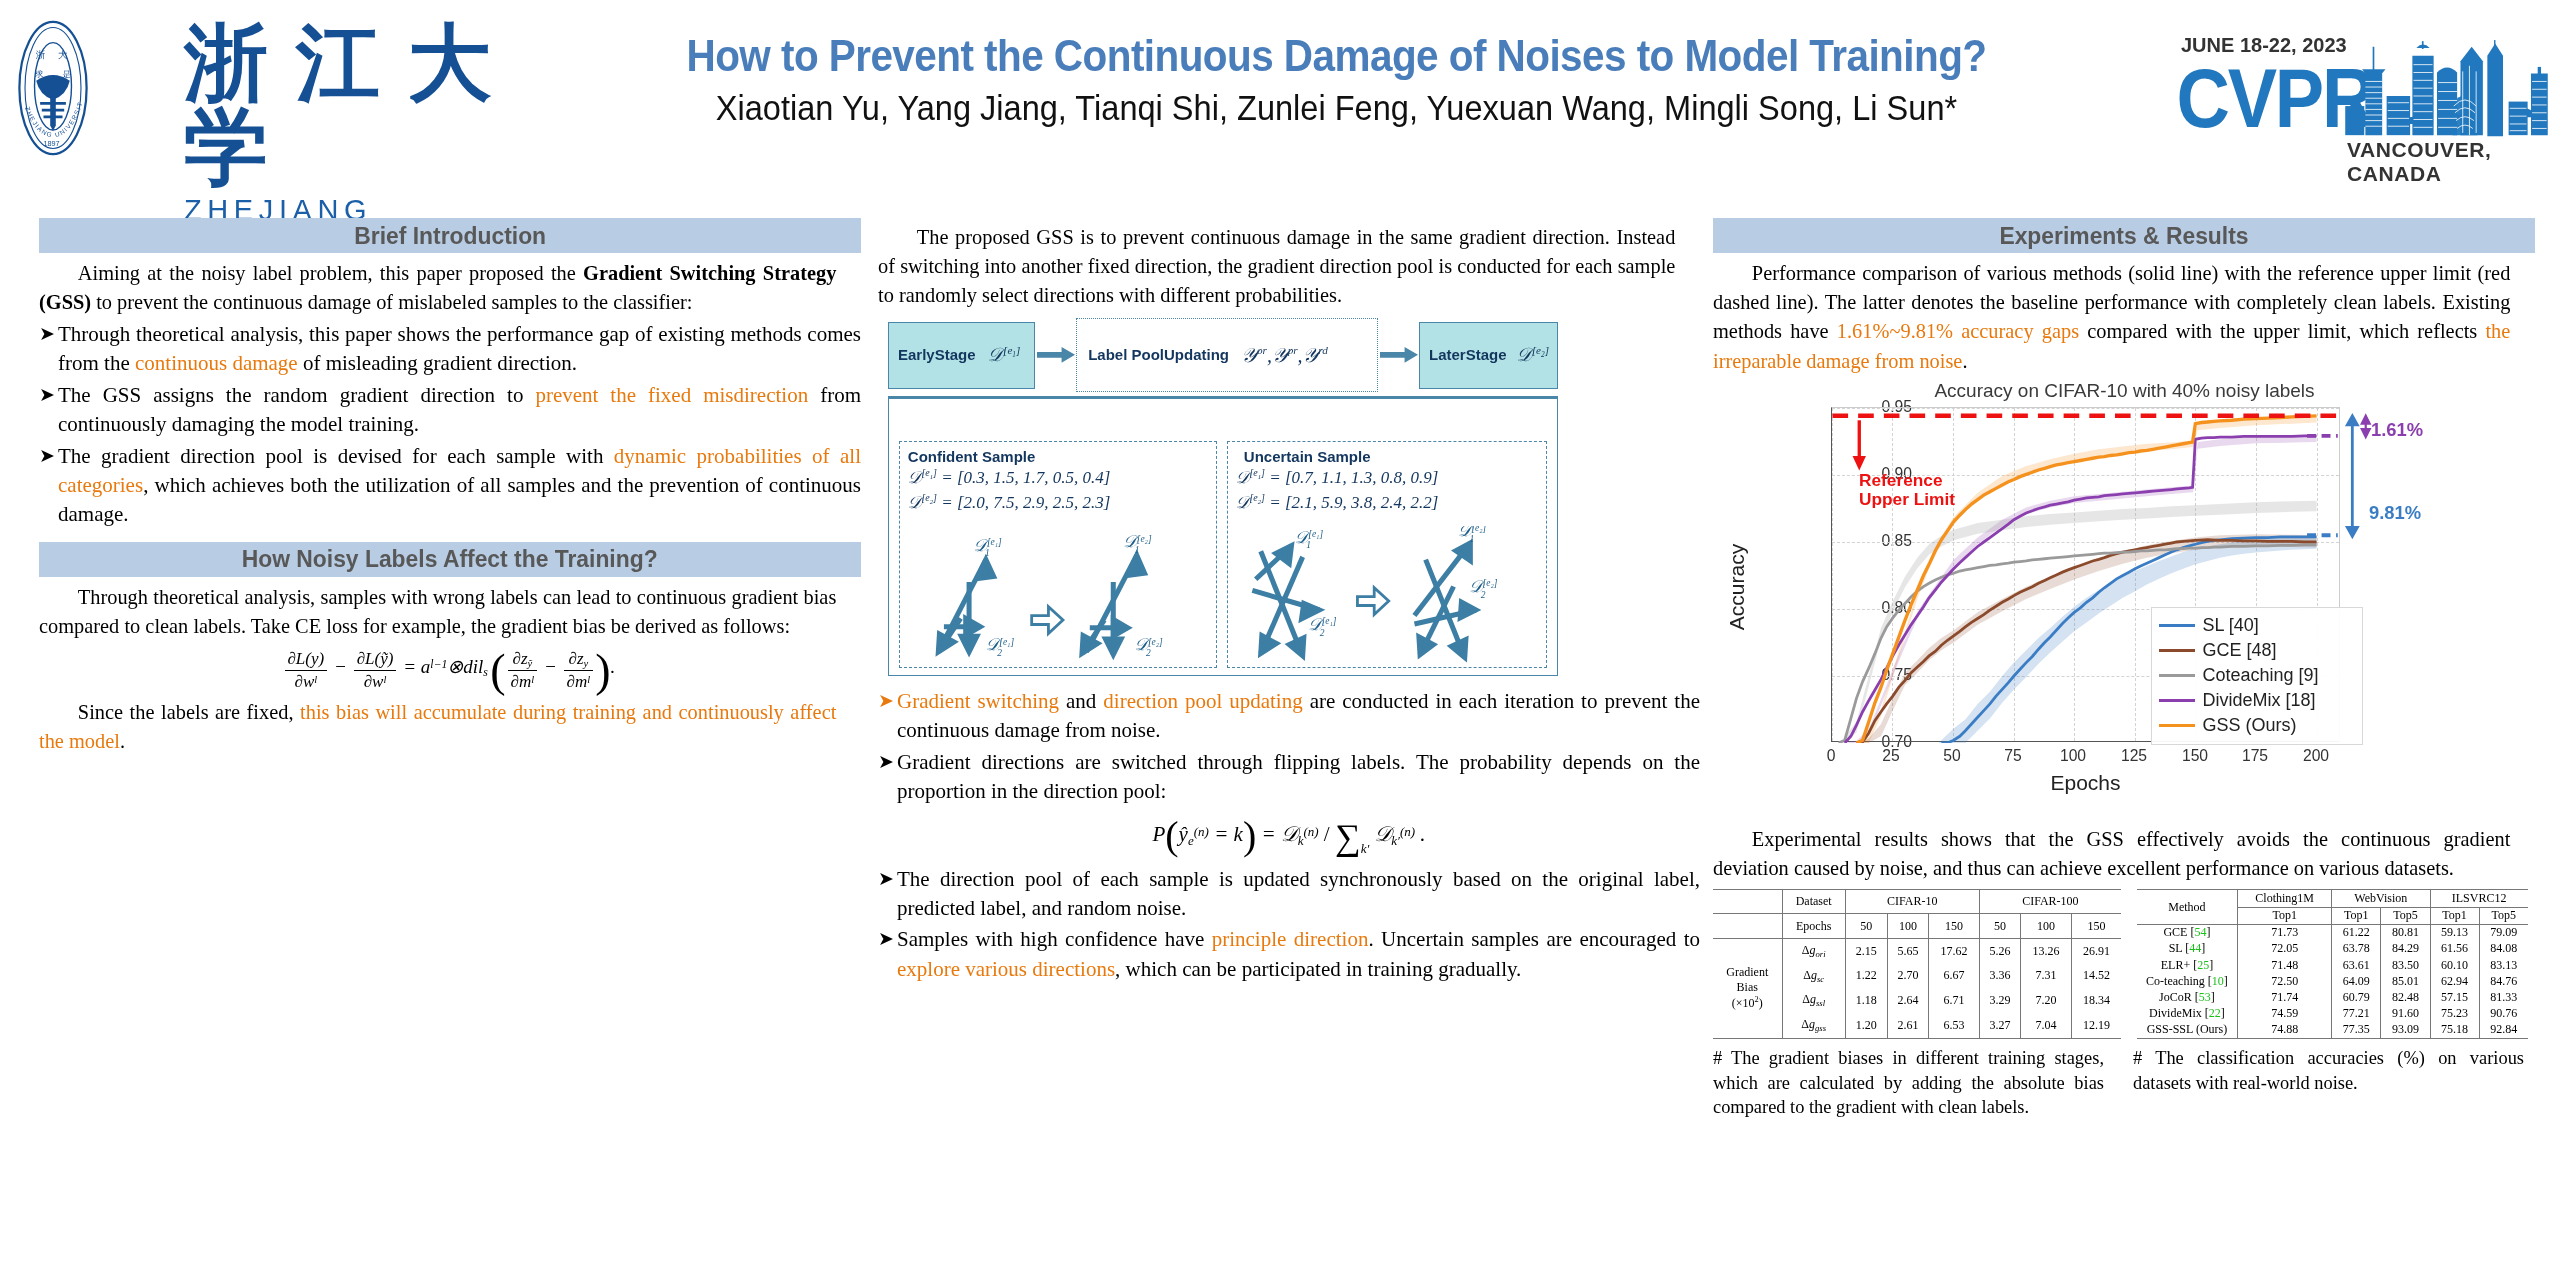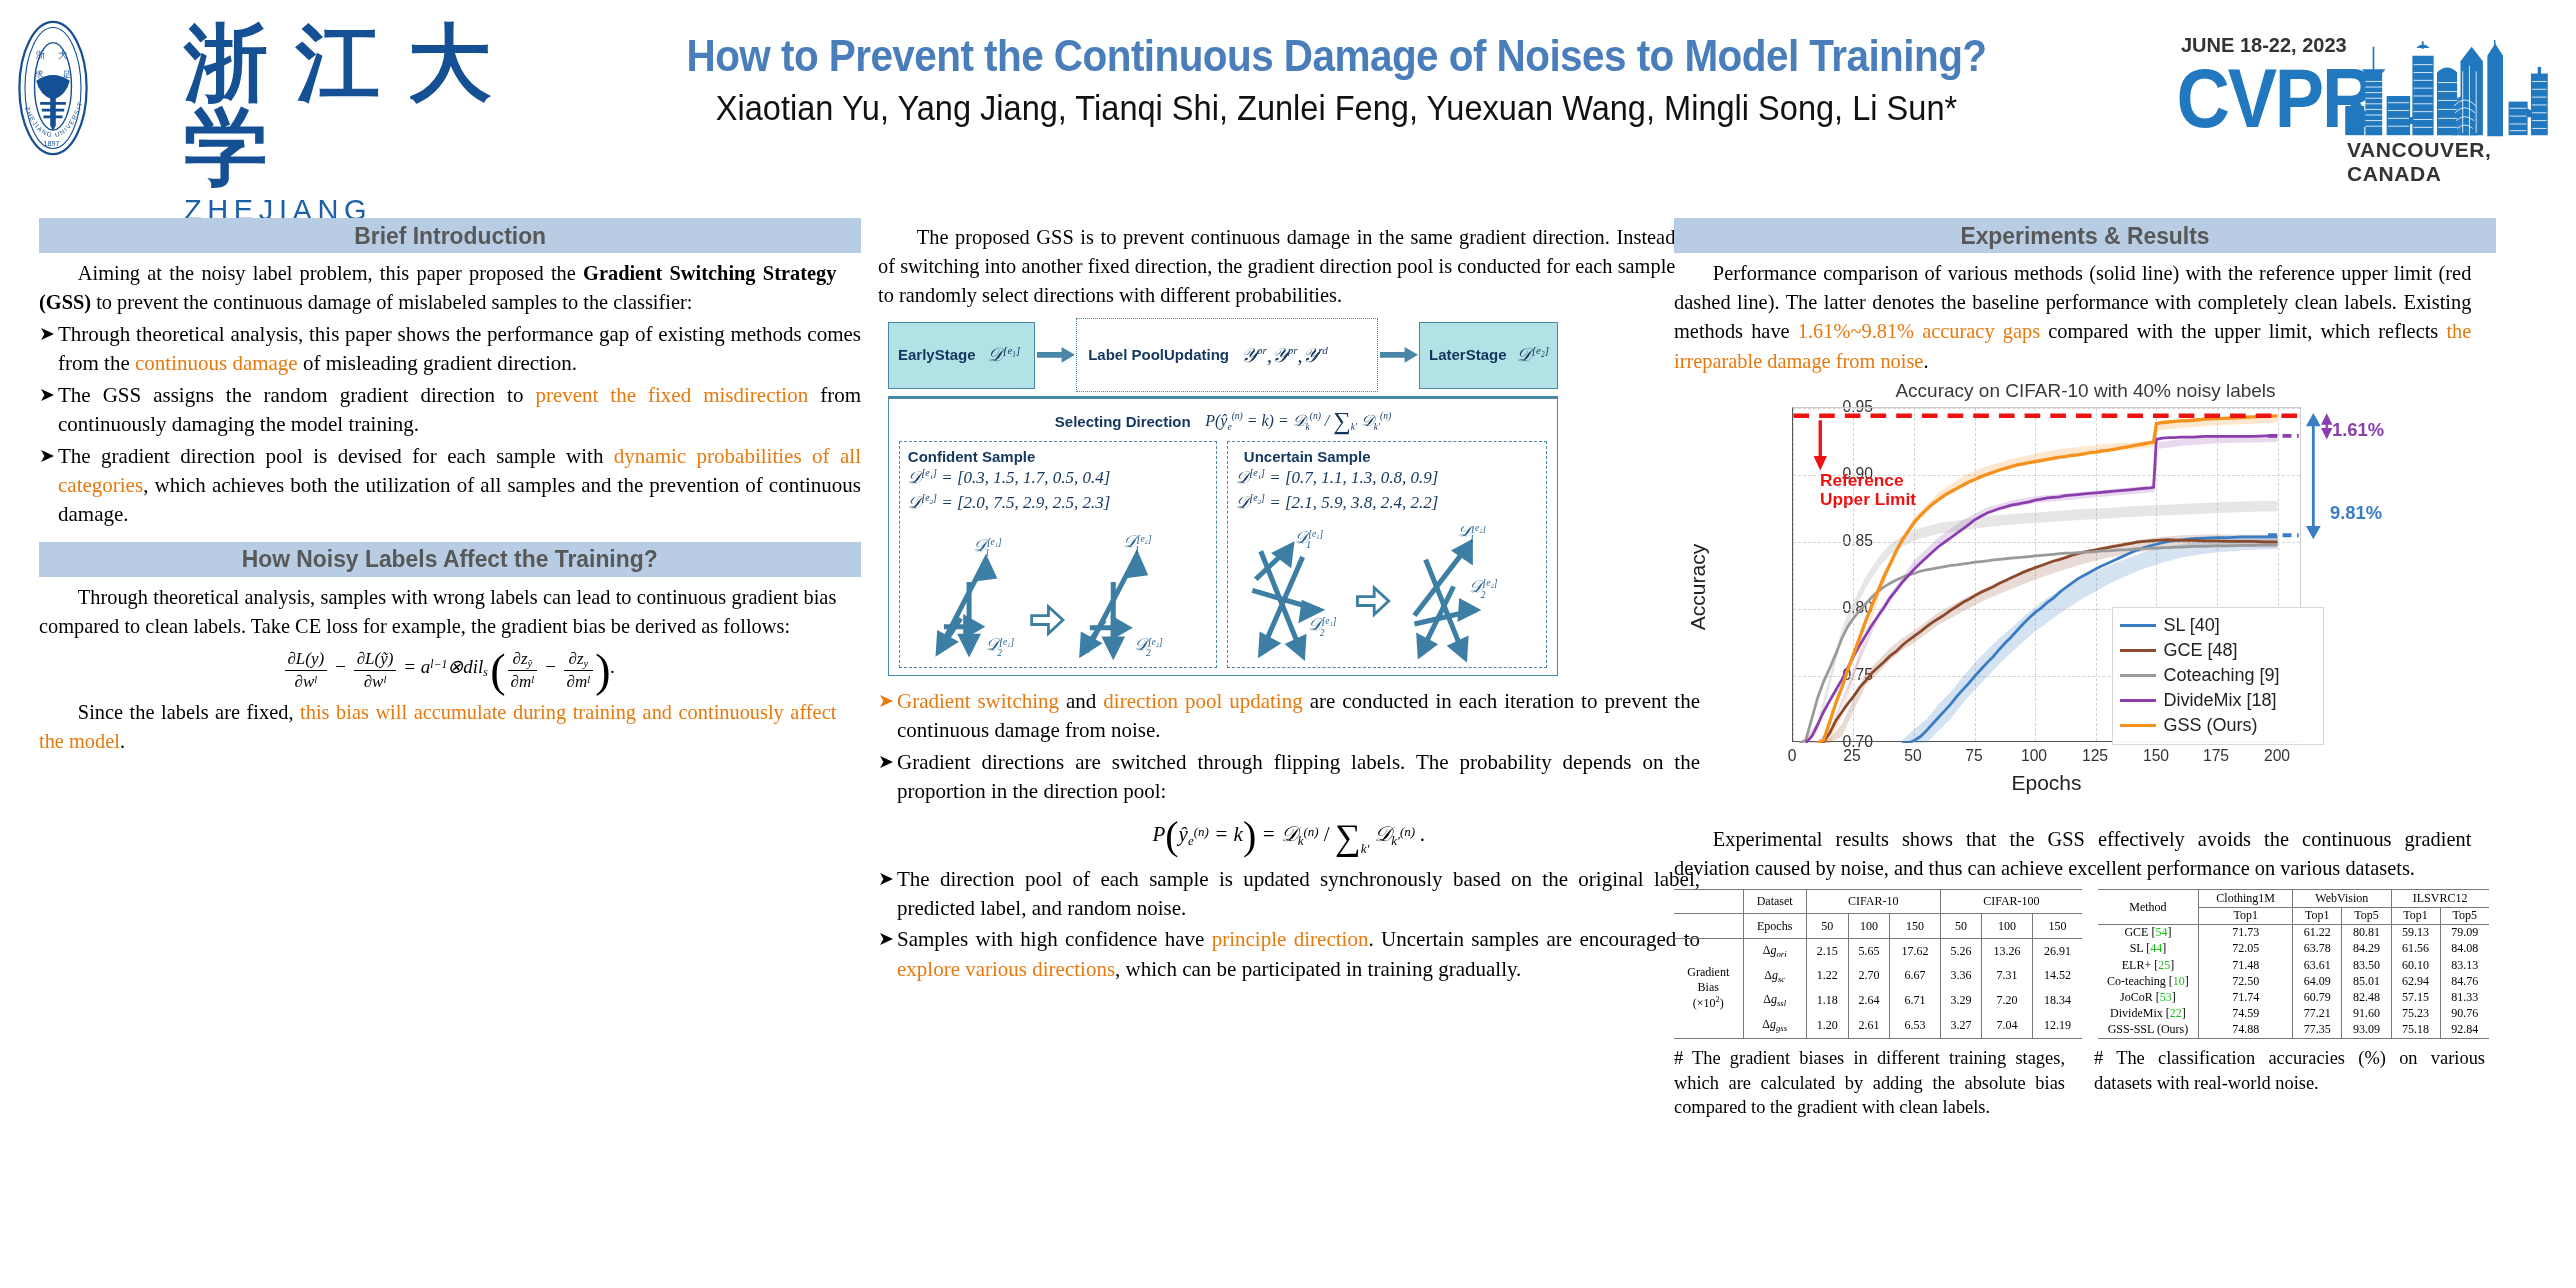--- a/index.html
+++ b/index.html
@@ -46,21 +46,21 @@
                color: #2178be; letter-spacing: -2.2px; position: absolute; left: 13.4px; top: 17px;
                transform: scaleY(1.12); transform-origin: left top; }
   #cvpr-city { font-family: "Liberation Sans", sans-serif; font-weight: bold; font-size: 21px;
                color: #333; position: absolute; left: 184px; top: 104px; letter-spacing: 0.6px; }
   #cvpr-skyline { position: absolute; left: 180px; top: 5.6px; }
 
   
   .column { position: absolute; top: 218px; width: 822px; }
   #col1 { left: 39px; }
   #col2 { left: 878px; }
-  #col3 { left: 1674px; }
+  #col3 { left: 1713px; }
 
   .section-band {
     background: #b8cce4;
     height: 35px;
     display: flex; align-items: center; justify-content: center;
     margin-bottom: 5.6px;
   }
   .section-band-title {
     font-family: "Liberation Sans", sans-serif;
     font-weight: bold;
@@ -333,26 +333,20 @@
       <path d="M0 9 h44 v-9 l24 14 l-24 14 v-9 h-44 z" fill="#4a86a8"></path>
     </svg>
 
     <div class="dg-box" style="left:531px; top:3.4px; width:139px; height:67px; padding-left:9px;">
       <span class="dg-label">LaterStage</span>
       <span class="dg-math" style="font-size:19px; margin-left:10px;">𝒟<sup style="font-size:11.2px;">[<i>e</i><sub style="font-size:7.3px;">2</sub>]</sup></span>
     </div>
 
     <div class="dg-outer" style="left:0px; top:78px; width:670px; height:280px;">
 
-      <div style="display:flex; align-items:center; justify-content:center; margin-top:7.8px;">
-        <span class="dg-head">Selecting Direction</span>
-        <span class="dg-math" style="font-size:16px; margin-left:14.5px;">
-          P(ŷ<sub style="font-size:9.5px;">e</sub><sup style="font-size:9.5px;">(n)</sup> = k) = 𝒟<sub style="font-size:9.5px;">k</sub><sup style="font-size:9.5px;">(n)</sup> / <span style="font-size:24.6px; vertical-align:-3.4px;">∑</span><sub style="font-size:9.5px;">k'</sub> 𝒟<sub style="font-size:9.5px;">k'</sub><sup style="font-size:9.5px;">(n)</sup>
-        </span>
-      </div>
 
       <div class="dg-inner-dash" style="left:10px; top:42px; width:318px; height:227px;">
         <div class="dg-head" style="margin:5.6px 0 2.2px 7.8px;">Confident Sample</div>
         <div class="dg-math" style="font-size:17px; margin-left:7.8px;">𝒟<sup style="font-size:10px;">[<i>e</i><sub style="font-size:6.7px;">1</sub>]</sup> = [0.3, 1.5, 1.7, 0.5, 0.4]</div>
         <div class="dg-math" style="font-size:17px; margin-left:7.8px; margin-top:4.5px;">𝒟<sup style="font-size:10px;">[<i>e</i><sub style="font-size:6.7px;">2</sub>]</sup> = [2.0, 7.5, 2.9, 2.5, 2.3]</div>
 
         <svg style="position:absolute; left:2.2px; top:84px;" width="313" height="140" viewBox="0 0 560 250">
           <g stroke="#3c7ea4" stroke-width="9" fill="#3c7ea4">
 
             <line x1="70" y1="215" x2="150" y2="60"></line>

